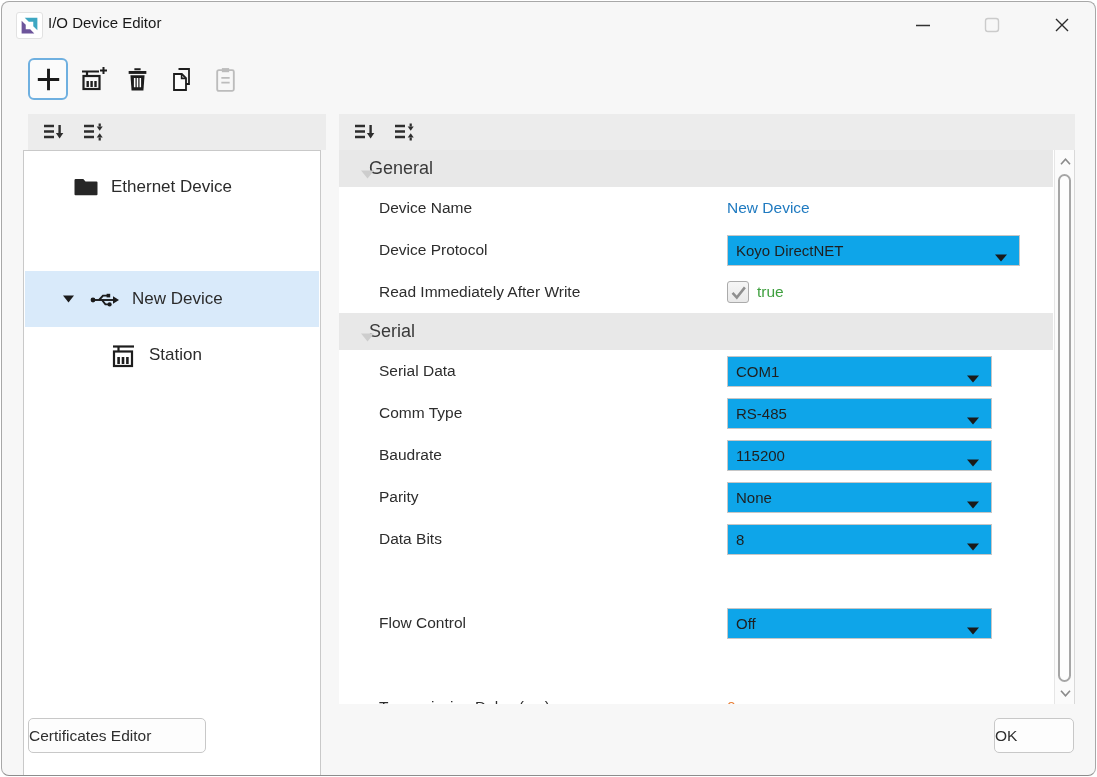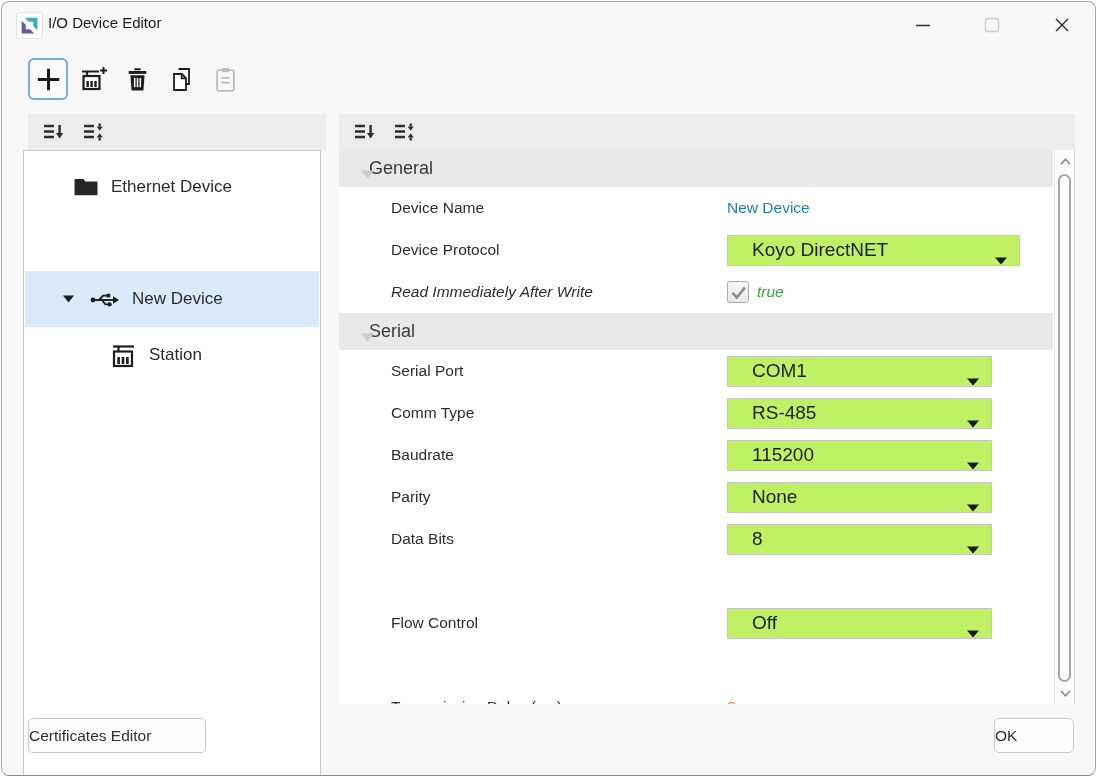--- a/index.html
+++ b/index.html
@@ -21,24 +21,24 @@
   .tree-box{left:21px;top:148px;width:298px;height:630px;background:#ffffff;border:1px solid #c9c9c9;box-sizing:border-box;}
   .tree-row{position:absolute;left:1px;right:1px;height:56px;display:flex;align-items:center;}
   .tree-row.selected{background:#d9eafa;}
   .tree-label{font-size:17px;color:#2b2b2b;margin-left:12px;white-space:nowrap;}
   .tw{display:inline-flex;align-items:center;justify-content:center;}
   
   .props-box{left:337px;top:148px;width:736px;height:554px;background:#ffffff;border-right:1px solid #d9d9d9;box-sizing:border-box;overflow:hidden;}
   .sec-head{position:absolute;left:0;right:21px;height:37px;background:#e8e8e8;display:flex;align-items:center;}
   .sec-title{font-size:18px;color:#3a3a3a;margin-left:30px;}
   .prow{position:absolute;left:0;right:21px;height:42px;}
-  .plabel{position:absolute;left:52px;top:0;height:42px;display:flex;align-items:center;font-size:15.5px;color:#2d2d2d;white-space:nowrap;}
+  .plabel{position:absolute;left:40px;top:0;height:42px;display:flex;align-items:center;font-size:15.5px;color:#2d2d2d;white-space:nowrap;}
   .pvalue{position:absolute;left:388px;top:0;height:42px;display:flex;align-items:center;}
-  .dropdown{position:relative;width:265px;height:31px;border:1px solid #c6c6c6;background:#bef264;display:flex;align-items:center;
-            padding-left:24px;box-sizing:border-box;font-size:19px;color:#1f1f1f;cursor:default;}
+  .dropdown{position:relative;width:265px;height:31px;border:1px solid #c6c6c6;background:#0ea5e9;display:flex;align-items:center;
+            padding-left:8px;box-sizing:border-box;font-size:15px;color:#1f1f1f;cursor:default;}
   .dropdown.wide{width:293px;}
   .dd-arrow{position:absolute;right:12px;top:12px;}
   .link-val{font-size:15.5px;color:#1f7ac0;}
   .green-val{font-size:15.5px;color:#3fa03f;margin-left:8px;}
   .orange-val{font-size:15.5px;color:#e8823c;}
   .checkbox{width:22px;height:22px;border:1px solid #ababab;border-radius:3px;background:linear-gradient(#f6f6f6,#e9e9e9);
             display:flex;align-items:center;justify-content:center;box-sizing:border-box;}
   
   .vscroll{position:absolute;right:0;top:0;width:20px;height:100%;background:#fbfbfb;border-left:1px solid #e6e6e6;box-sizing:border-box;}
   .thumb{position:absolute;left:3px;top:24px;width:13px;height:508px;border:2px solid #a6a6a6;border-radius:8px;background:#fdfdfd;box-sizing:border-box;}
@@ -225,21 +225,21 @@
       <span class="pvalue">
         <span class="dropdown wide">
           <span>Koyo DirectNET</span>
           <span class="dd-arrow"><svg width="12" height="8" viewBox="0 0 12 8">
                 <polygon points="0,0.5 12,0.5 6,7.5" fill="#1a1a1a"></polygon>
               </svg></span>
         </span>
       </span>
     </div>
 
-    <div class="prow" style="top:121px;font-style:italic;">
+    <div class="prow" style="top:121px;">
       <span class="plabel">Read Immediately After Write</span>
       <span class="pvalue">
         <span class="checkbox">
           <svg width="17" height="15" viewBox="0 0 20 17">
               <path d="M3 9l5 5.5L17.5 2.5" fill="none" stroke="#8f8f8f" stroke-width="3"></path>
             </svg>
         </span>
         <span class="green-val">true</span>
       </span>
     </div>
@@ -247,21 +247,21 @@
     <div class="sec-head" style="top:163px;">
       <span style="position:absolute;left:22px;top:15px;">
         <svg width="13" height="9" viewBox="0 0 13 9">
             <polygon points="0,0.5 13,0.5 6.5,8.5" fill="#cdcdcd"></polygon>
           </svg>
       </span>
       <span class="sec-title">Serial</span>
     </div>
 
     <div class="prow" style="top:200px;">
-      <span class="plabel">Serial Port</span>
+      <span class="plabel">Serial Data</span>
       <span class="pvalue">
         <span class="dropdown">
           <span>COM1</span>
           <span class="dd-arrow"><svg width="12" height="8" viewBox="0 0 12 8">
                 <polygon points="0,0.5 12,0.5 6,7.5" fill="#1a1a1a"></polygon>
               </svg></span>
         </span>
       </span>
     </div>
 

